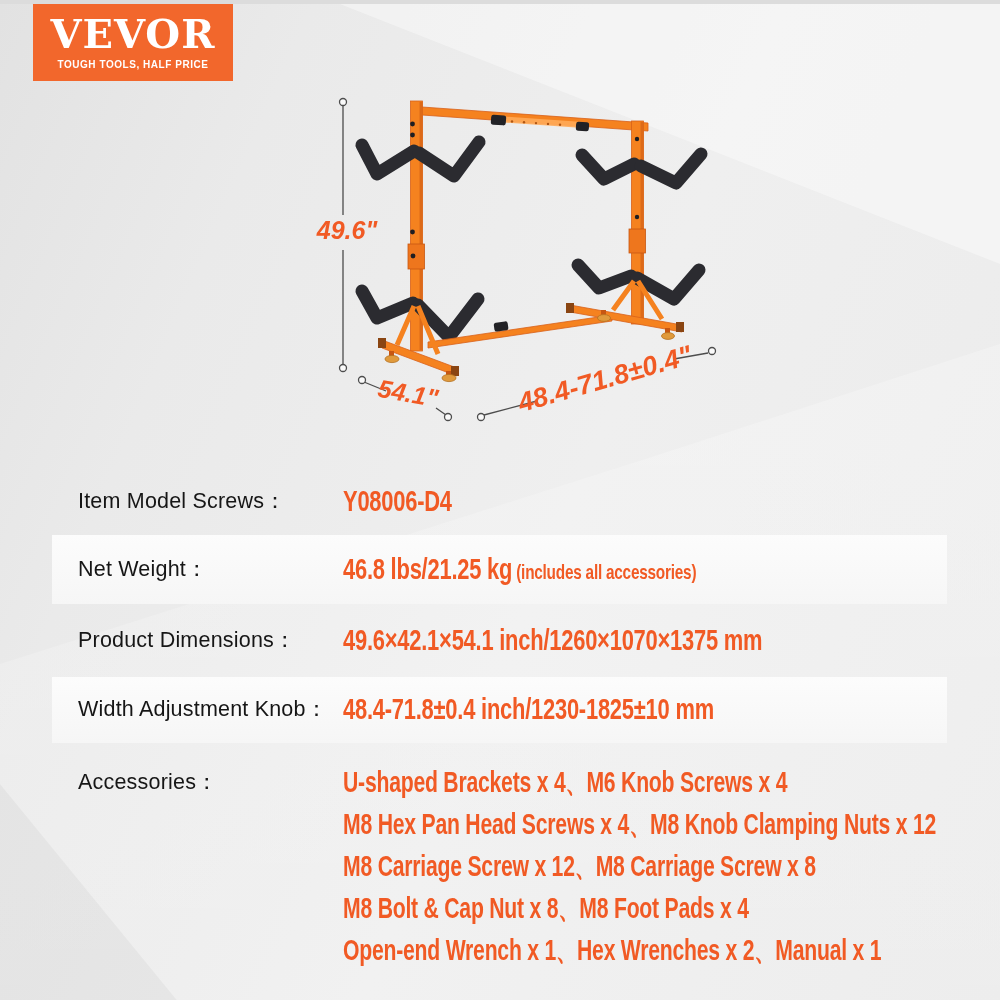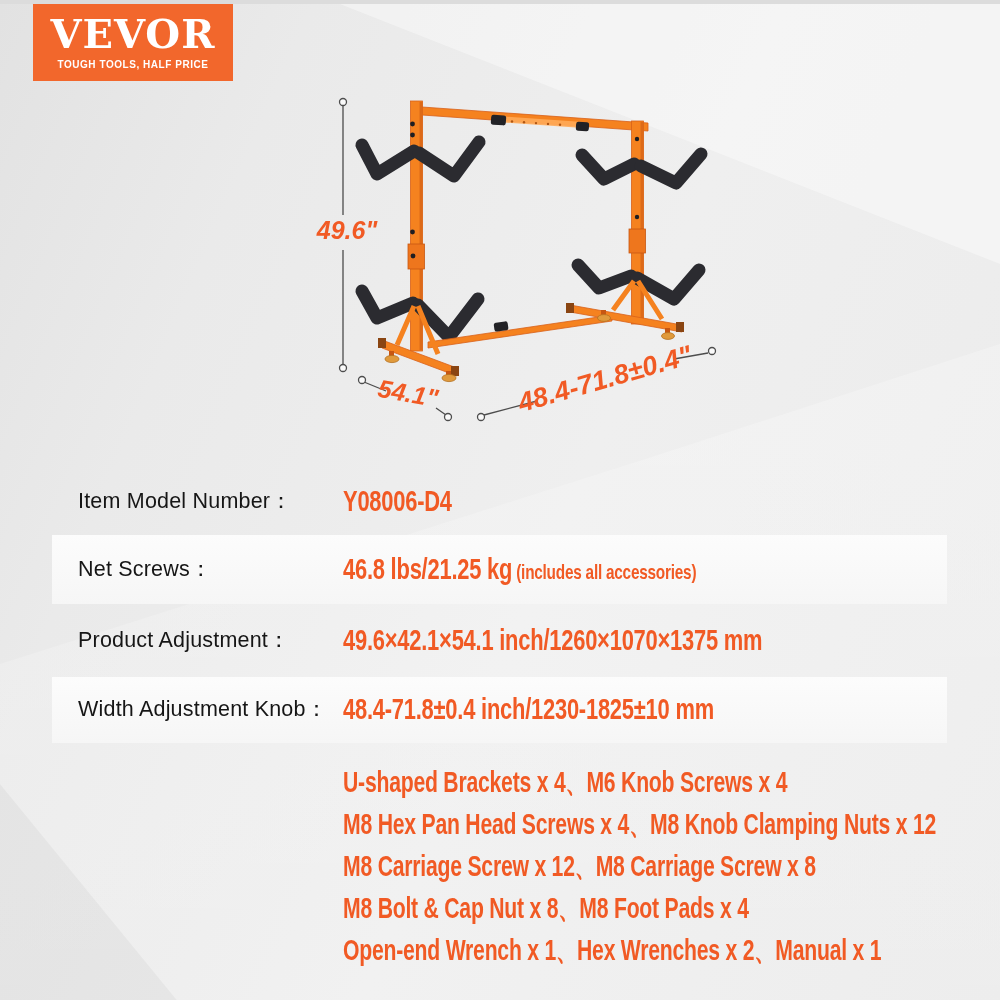--- a/index.html
+++ b/index.html
@@ -136,39 +136,42 @@
   </svg>
 
   <div class="dim dim-h">49.6"</div>
   <div class="dim dim-d">54.1"</div>
   <div class="dim dim-w">48.4-71.8±0.4"</div>
 
   <div class="band band-1"></div>
   <div class="band band-2"></div>
 
   <div class="row row-1">
-    <span class="label">Item Model Number：</span>
+    <span class="label">Item Model Screws：</span>
     <span class="val">Y08006-D4</span>
   </div>
 
   <div class="row row-2">
-    <span class="label">Net Screws：</span>
+    <span class="label">Net Weight：</span>
     <span class="val"><span>46.8 lbs/21.25 kg</span><span class="note"> (includes all accessories)</span></span>
   </div>
 
   <div class="row row-3">
-    <span class="label">Product Adjustment：</span>
+    <span class="label">Product Dimensions：</span>
     <span class="val">49.6×42.1×54.1 inch/1260×1070×1375 mm</span>
   </div>
 
   <div class="row row-4">
     <span class="label">Width Adjustment Knob：</span>
     <span class="val">48.4-71.8±0.4 inch/1230-1825±10 mm</span>
   </div>
 
+  <div class="row row-acc-label">
+    <span class="label">Accessories：</span>
+  </div>
   <div class="acc-lines">
     <div class="acc-line">U-shaped Brackets x 4、M6 Knob Screws x 4</div>
     <div class="acc-line">M8 Hex Pan Head Screws x 4、M8 Knob Clamping Nuts x 12</div>
     <div class="acc-line">M8 Carriage Screw x 12、M8 Carriage Screw x 8</div>
     <div class="acc-line">M8 Bolt &amp; Cap Nut x 8、M8 Foot Pads x 4</div>
     <div class="acc-line">Open-end Wrench x 1、Hex Wrenches x 2、Manual x 1</div>
   </div>
 </div>
 
 </body></html>

